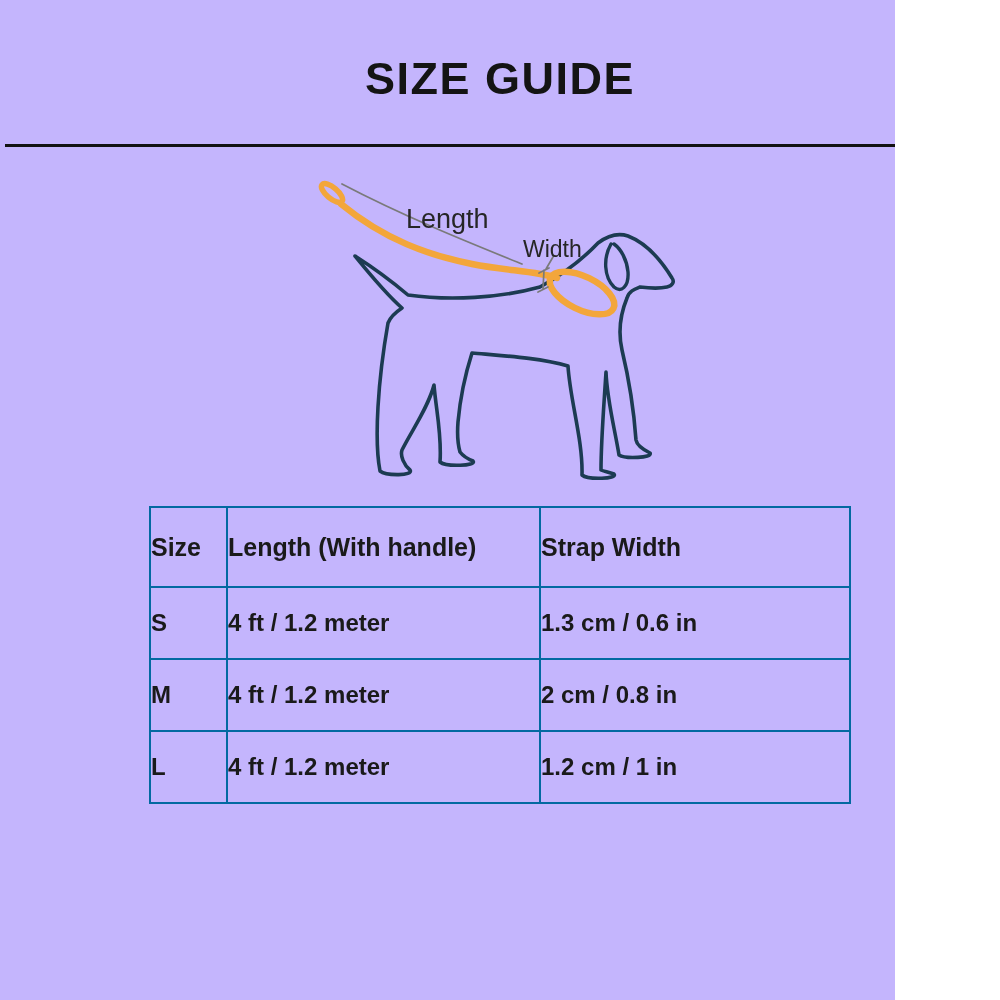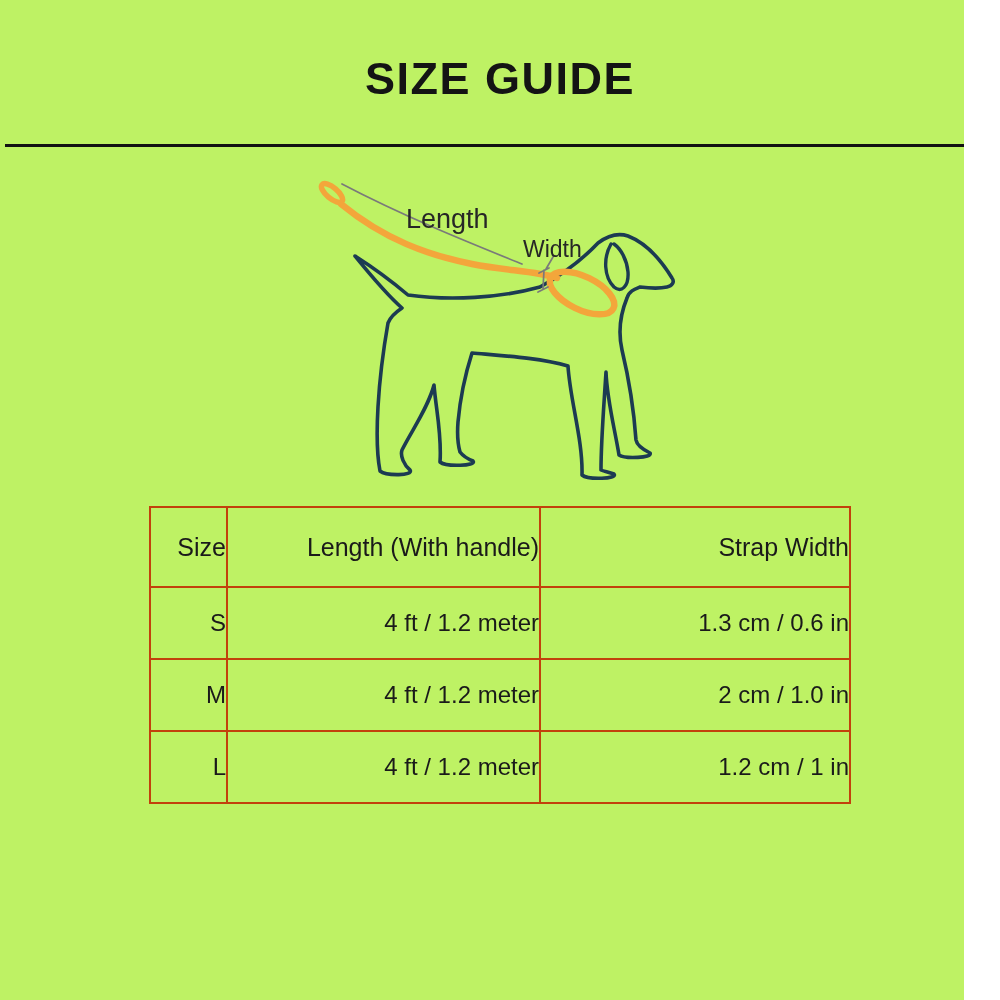--- a/index.html
+++ b/index.html
@@ -3,23 +3,23 @@
 <meta charset="utf-8">
 <style>
   html, body {
     margin: 0;
     padding: 0;
     background: #ffffff;
     font-family: "Liberation Sans", "DejaVu Sans", sans-serif;
   }
   .page {
     position: relative;
-    width: 964px;
+    width: 895px;
     height: 1000px;
-    background: #bef264;
+    background: #c4b5fd;
     overflow: hidden;
   }
   .page-title {
     position: absolute;
     top: 53px;
     left: 0;
     width: 1000px;
     margin: 0;
     text-align: center;
     font-size: 45px;
@@ -49,26 +49,26 @@
   .size-table {
     position: absolute;
     left: 149px;
     top: 506px;
     width: 700px;
     border-collapse: collapse;
     table-layout: fixed;
     color: #1a1a1a;
   }
   .size-table th, .size-table td {
-    border: 2px solid #c2410c;
-    text-align: right;
+    border: 2px solid #0369a1;
+    text-align: left;
     vertical-align: middle;
     padding: 0;
     font-size: 24px;
-    font-weight: 400;
+    font-weight: 700;
     color: #1a1a1a;
   }
   .size-table thead tr { height: 80px; }
   .size-table tbody tr { height: 72px; }
   .size-table th { font-size: 25px; }
   .bold { font-weight: 700; }
   .regular { font-weight: 400; }
 </style>
 </head>
 <body>
@@ -143,21 +143,21 @@
     </thead>
     <tbody>
       <tr>
         <td class="bold">S</td>
         <td>4 ft / 1.2 meter</td>
         <td>1.3 cm / 0.6 in</td>
       </tr>
       <tr>
         <td class="bold">M</td>
         <td>4 ft / 1.2 meter</td>
-        <td>2 cm / 1.0 in</td>
+        <td>2 cm / 0.8 in</td>
       </tr>
       <tr>
         <td class="bold">L</td>
         <td>4 ft / 1.2 meter</td>
         <td>1.2 cm / 1 in</td>
       </tr>
     </tbody>
   </table>
 
 </div>

